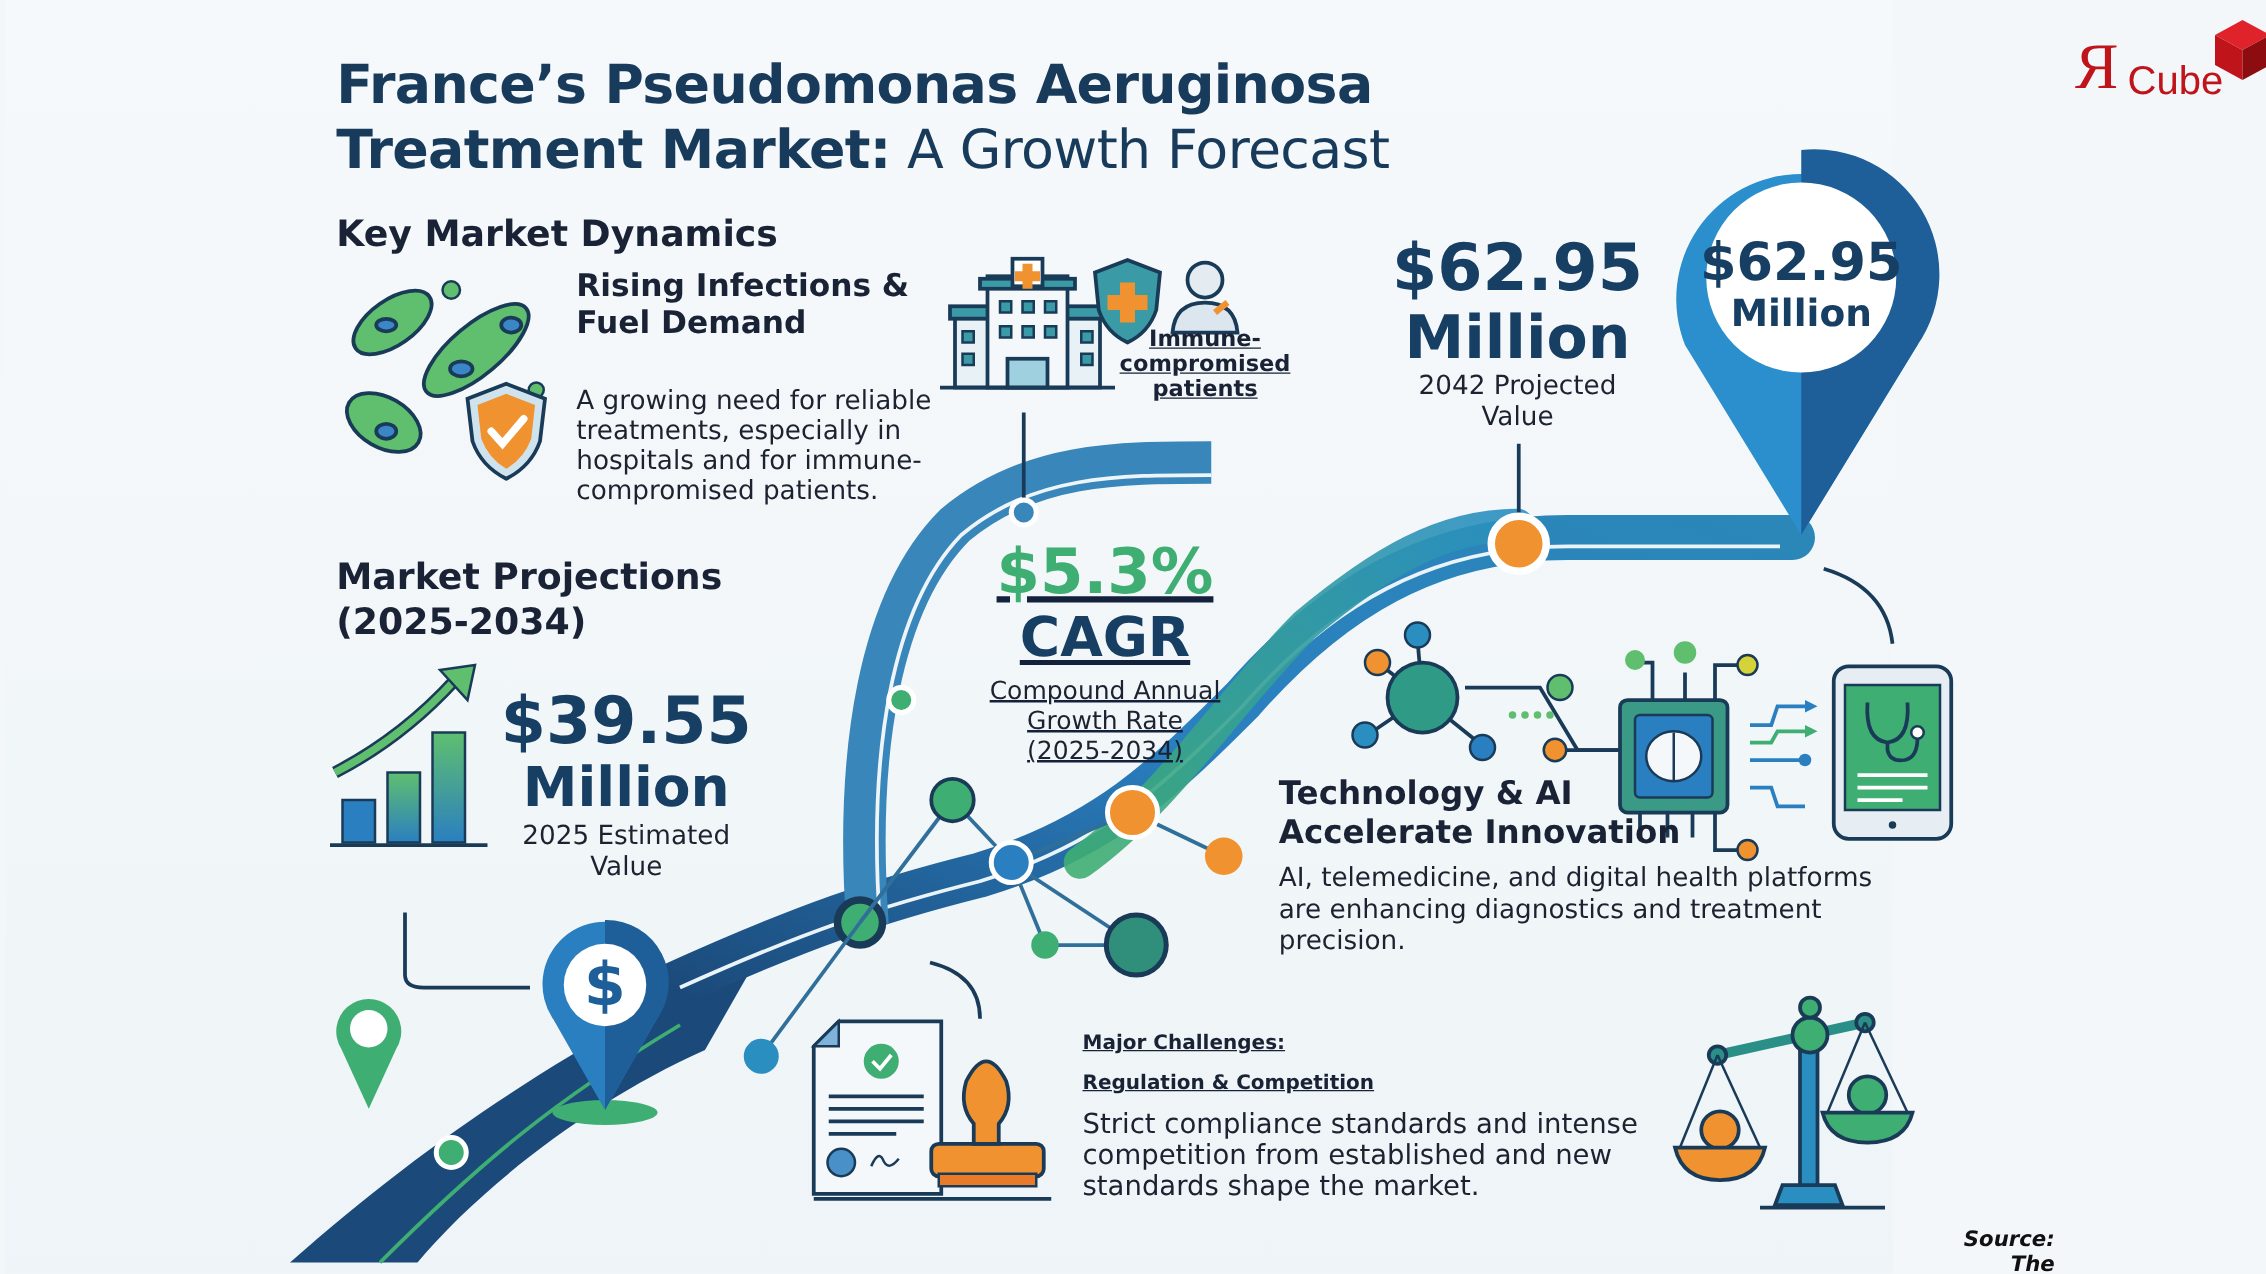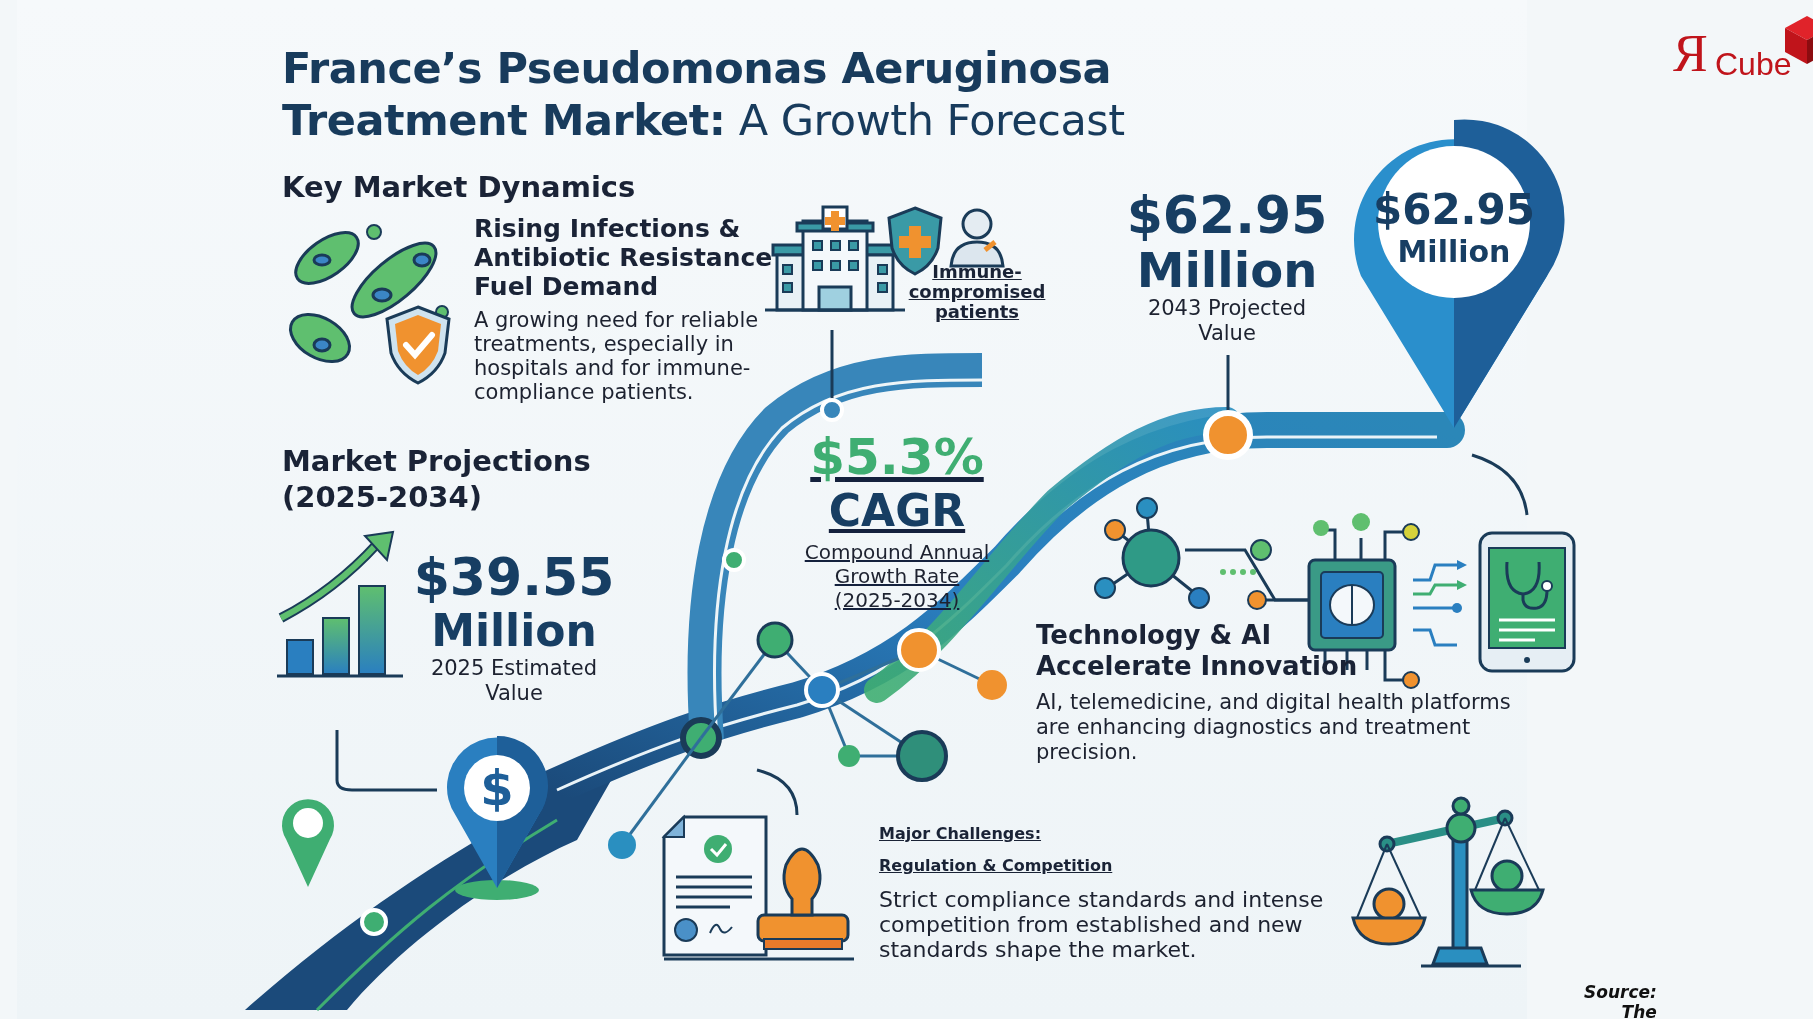--- a/index.html
+++ b/index.html
@@ -1,17 +1,17 @@
 <!DOCTYPE html>
 <html><head>
 <meta charset="utf-8">
 <style>
   html,body{margin:0;padding:0;}
   body{width:1813px;height:1019px;overflow:hidden;background:#f3f7f9;font-family:"DejaVu Sans","Liberation Sans",sans-serif;color:#14213d;position:relative;}
-  .canvas{position:absolute;left:17px;top:0;width:1510px;height:1019px;background:linear-gradient(180deg,#f6f9fb 0%,#eef4f7 100%);}
+  .canvas{position:absolute;left:4px;top:0;width:1510px;height:1019px;background:linear-gradient(180deg,#f6f9fb 0%,#eef4f7 100%);}
   .abs{position:absolute;}
   .title{left:265px;top:42px;font-size:43px;line-height:52px;font-weight:bold;color:#183b5c;letter-spacing:-0.5px;}
   .title .light{font-weight:normal;}
   .h2{font-size:30px;font-weight:bold;color:#1a2336;}
   .h3{font-size:25px;font-weight:bold;color:#1a2336;line-height:29px;}
   .body{font-size:21px;line-height:24px;color:#1d2230;}
   .big{font-weight:bold;color:#173e63;text-align:center;}
   .center{text-align:center;text-decoration:underline;}
   .logo-r{font-family:"Liberation Serif",serif;}
   svg{position:absolute;overflow:visible;}
@@ -107,28 +107,27 @@
     <circle cx="160" cy="92" r="6" fill="#5fbf6f" stroke="#1a3b58" stroke-width="2"></circle>
   </svg>
   <svg width="70" height="80" style="left:366px;top:305px;">
     <path d="M35 2 L66 14 L62 48 Q55 68 35 78 Q15 68 8 48 L4 14 Z" fill="#cfe3ef" stroke="#1a3b58" stroke-width="3"></path>
     <path d="M35 10 L58 19 L55 46 Q49 62 35 70 Q21 62 15 46 L12 19 Z" fill="#f0922f"></path>
     <path d="M23 40 L32 50 L49 30" stroke="#fff" stroke-width="6" fill="none" stroke-linecap="round"></path>
   </svg>
 
   <div class="abs h3" style="left:457px;top:214px;">
     <div>Rising Infections &amp;</div>
-    <div>Antibiotic Resistance</div>
     <div>Fuel Demand</div>
   </div>
   <div class="abs body" style="left:457px;top:308px;">
     <div>A growing need for reliable</div>
     <div>treatments, especially in</div>
     <div>hospitals and for immune-</div>
-    <div>compliance patients.</div>
+    <div>compromised patients.</div>
   </div>
 
   <svg width="140" height="110" style="left:748px;top:205px;">
     <g stroke="#1a3b58" stroke-width="3">
       <rect x="8" y="40" width="124" height="10" fill="#3a9aa6"></rect>
       <rect x="12" y="50" width="116" height="55" fill="#e8f1f6"></rect>
       <rect x="38" y="16" width="64" height="89" fill="#f4f8fb"></rect>
       <rect x="32" y="18" width="76" height="8" fill="#3a9aa6"></rect>
       <rect x="58" y="2" width="24" height="22" fill="#fff"></rect>
       <rect x="54" y="82" width="32" height="23" fill="#9fd0e0"></rect>
@@ -213,21 +212,21 @@
       <div>Compound Annual</div>
       <div>Growth Rate</div>
       <div>(2025-2034)</div>
     </div>
   </div>
 
   <div class="abs big" style="left:1100px;top:186px;width:220px;">
     <div style="font-size:52px;line-height:58px;">$62.95</div>
     <div style="font-size:48px;line-height:52px;">Million</div>
     <div style="font-weight:normal;color:#1d2230;font-size:21px;line-height:25px;">
-      <div>2043 Projected</div>
+      <div>2042 Projected</div>
       <div>Value</div>
     </div>
   </div>
 
   <svg width="230" height="320" style="left:1322px;top:118px;">
     <path d="M115 310 L22 158 A100 100 0 1 1 208 158 Z" fill="#2a8fcc"></path>
     <path d="M115 310 L115 2 A100 100 0 0 1 208 158 Z" fill="#1e5f99"></path>
     <circle cx="115" cy="104" r="76" fill="#fff"></circle>
   </svg>
   <div class="abs big" style="left:1347px;top:186px;width:180px;">

